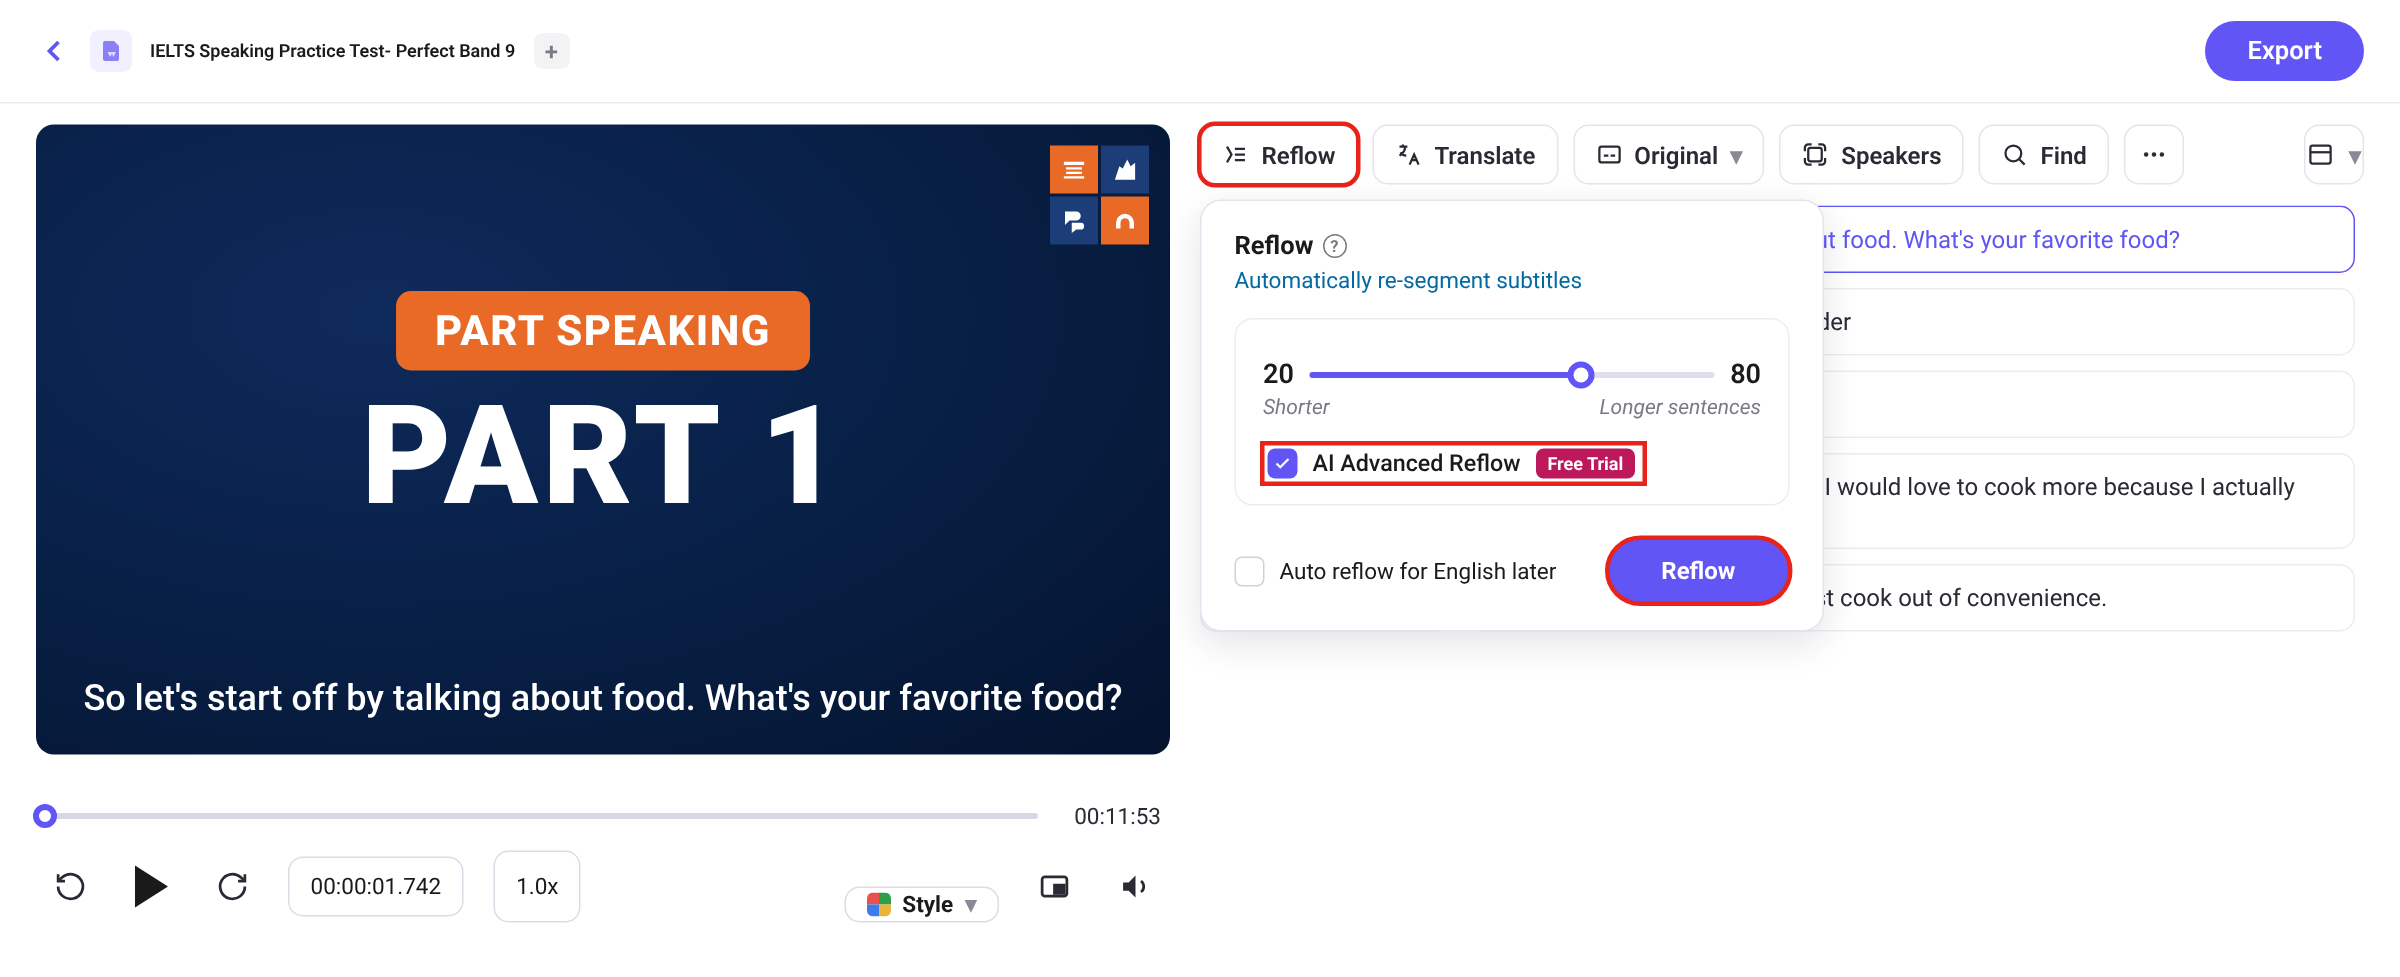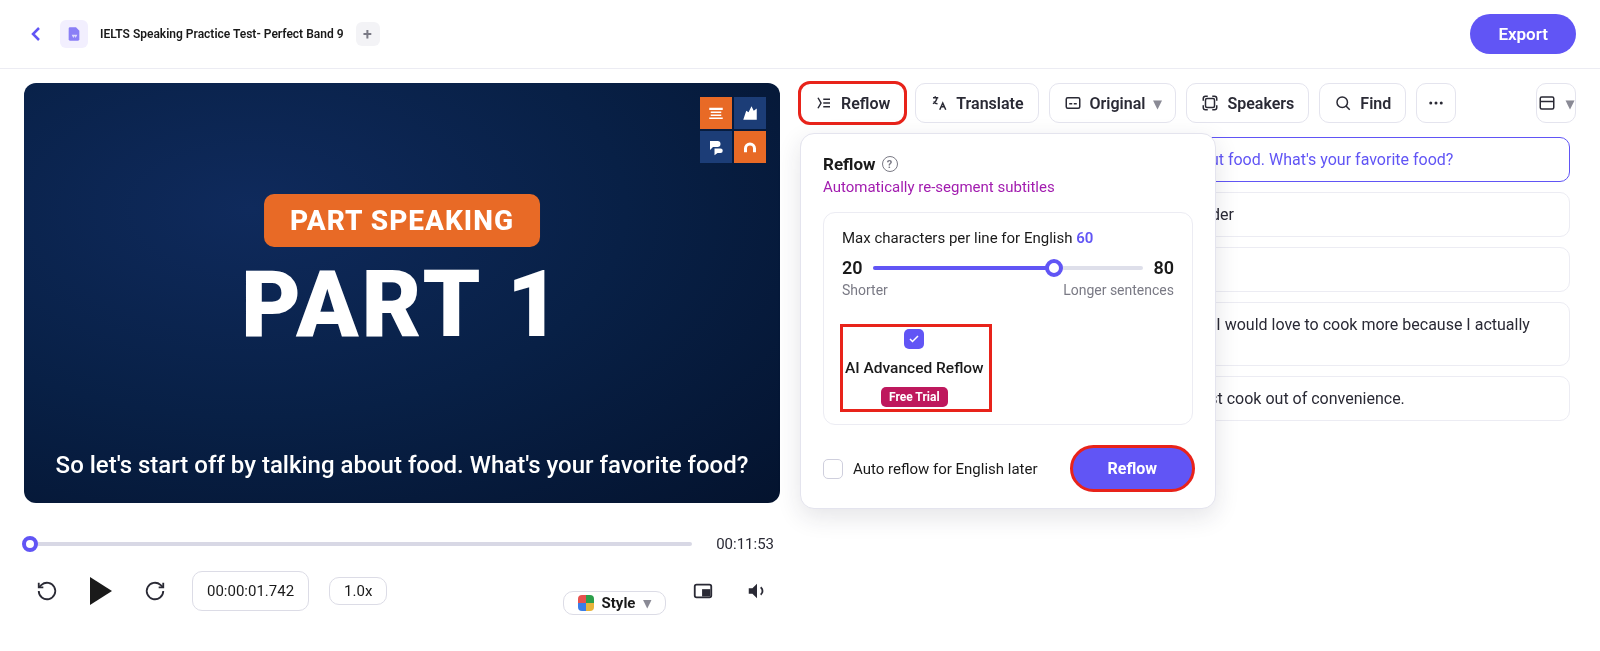--- a/index.html
+++ b/index.html
@@ -28,47 +28,47 @@
 .seek-row { display:flex; align-items:center; gap:24px; margin:32px 6px 0; }
 .seek-bar { flex:1; height:4px; background:#d8d8e5; border-radius:4px; position:relative; }
 .seek-handle { position:absolute; left:0; top:50%; transform:translate(-50%,-50%); width:16px; height:16px; border-radius:50%; background:#fff; border:4px solid #6155f5; }
 .seek-time { font-size:15px; color:#2a2a35; }
 
 .ctrl-row { display:flex; align-items:center; gap:20px; margin-top:14px; padding:0 6px; }
 .ctrl-btn { width:34px; height:34px; display:flex; align-items:center; justify-content:center; cursor:pointer; color:#2a2a35; }
 .ctrl-btn svg { width:22px; height:22px; }
 .play-icon { width:0; height:0; border-left:22px solid #1a1a1a; border-top:14px solid transparent; border-bottom:14px solid transparent; }
 .time-input { height:40px; border:1px solid #dcdce6; border-radius:10px; padding:0 14px; font-size:15px; display:flex; align-items:center; }
-.rate-box { height:28px; border:1px solid #dcdce6; border-radius:10px; padding:0 14px; font-size:15px; display:flex; align-items:center; }
+.rate-box { height:48px; border:1px solid #dcdce6; border-radius:10px; padding:0 14px; font-size:15px; display:flex; align-items:center; }
 .spacer { flex:1; }
 .style-btn { height:24px; border:1px solid #dcdce6; border-radius:10px; padding:0 14px; font-size:15px; display:flex; align-items:center; gap:8px; cursor:pointer; font-weight:700;margin-top:24px; }
 .style-swatch { width:16px; height:16px; border-radius:4px; display:grid; grid-template-columns:1fr 1fr; grid-template-rows:1fr 1fr; overflow:hidden; }
 .sw1{background:#e8514e;}.sw2{background:#2c9f4b;}.sw3{background:#3a7de8;}.sw4{background:#e8b43a;}
 .chev { color:#8a8a95; }
 
 .right-col { flex:1; position:relative; }
 .toolbar { display:flex; align-items:center; gap:10px; }
 .tb-btn { height:40px; border:1px solid #e4e4ee; border-radius:10px; padding:0 14px; display:flex; align-items:center; gap:8px; font-size:16px; font-weight:600; cursor:pointer; color:#2a2a35; background:#fff; }
 .tb-btn.icon-only { width:40px; padding:0; justify-content:center; }
 .tb-btn svg { width:18px; height:18px; }
 .hl-red { outline:3px solid #e8231a; outline-offset:-1px; }
 .tb-spacer { flex:1; }
 
 .reflow-pop { position:absolute; top:50px; left:0; width:416px; background:#fff; border:1px solid #e4e4ee; border-radius:14px; box-shadow:0 8px 24px rgba(30,30,60,.12); padding:20px 22px 18px; z-index:10; }
 .pop-title { font-size:17px; font-weight:700; display:flex; align-items:center; gap:6px; }
-.pop-sub { color:#a21caf; font-size:15px; margin-top:4px; }
+.pop-sub { color:#0369a1; font-size:15px; margin-top:4px; }
 .max-box { border:1px solid #ececf3; border-radius:12px; padding:16px 18px 14px; margin-top:16px; }
 .max-label { font-size:15px; }
 .max-val { color:#6155f5; font-weight:600; }
 .slider-row { display:flex; align-items:center; gap:10px; margin-top:10px; font-size:18px; font-weight:600;justify-content:space-between; }
 .slider { flex:1; height:4px; background:#dedfea; border-radius:4px; position:relative; }
 .slider-fill { position:absolute; left:0; top:0; height:100%; width:67%; background:#6155f5; border-radius:4px; }
 .slider-handle { position:absolute; left:67%; top:50%; transform:translate(-50%,-50%); width:18px; height:18px; border-radius:50%; background:#fff; border:4px solid #6155f5; }
-.slider-lbl-row { display:flex; justify-content:space-between; color:#7a7a85; font-size:14px; margin-top:4px; }
-.adv-row { display:inline-flex; align-items:center; gap:10px; margin-top:28px; padding:3px 6px 3px 3px;flex-direction:column; }
+.slider-lbl-row { display:flex; justify-content:space-between; color:#7a7a85; font-size:14px; margin-top:4px;font-style:italic; }
+.adv-row { display:inline-flex; align-items:center; gap:10px; margin-top:16px; padding:3px 6px 3px 3px; }
 .chk { width:20px; height:20px; border-radius:5px; background:#6155f5; display:flex; align-items:center; justify-content:center; }
 .chk svg { width:12px; height:12px; stroke:#fff; stroke-width:3; fill:none; }
 .chk.empty { background:#fff; border:1px solid #cfcfdd; }
 .ft { background:#be185d; color:#fff; border-radius:5px; font-size:12px; font-weight:700; padding:3px 8px; }
 .pop-bottom { display:flex; align-items:center; justify-content:space-between; margin-top:22px; }
 .auto-row { display:flex; align-items:center; gap:10px; font-size:15px; }
 .reflow-run { background:#6155f5; color:#fff; border:none; border-radius:999px; padding:12px 36px; font-size:16px; font-weight:700; cursor:pointer; }
 
 .subs { margin-top:14px; display:flex; flex-direction:column; gap:10px; height:460px; overflow-y:auto; padding-right:6px; }
 .subs::-webkit-scrollbar { width:8px; }
@@ -243,23 +243,20 @@
       </div>
     </div>
 
     <div class="reflow-pop">
       <div class="pop-title">
         <span>Reflow</span>
         <span class="q-icon">?</span>
       </div>
       <div class="pop-sub">Automatically re-segment subtitles</div>
       <div class="max-box">
-        <div class="max-label">
-          <span>Max characters per line for English </span><span class="max-val">60</span>
-        </div>
         <div class="slider-row">
           <span>20</span>
           <div class="slider">
             <div class="slider-fill"></div>
             <div class="slider-handle"></div>
           </div>
           <span>80</span>
         </div>
         <div class="slider-lbl-row">
           <span>Shorter</span>

